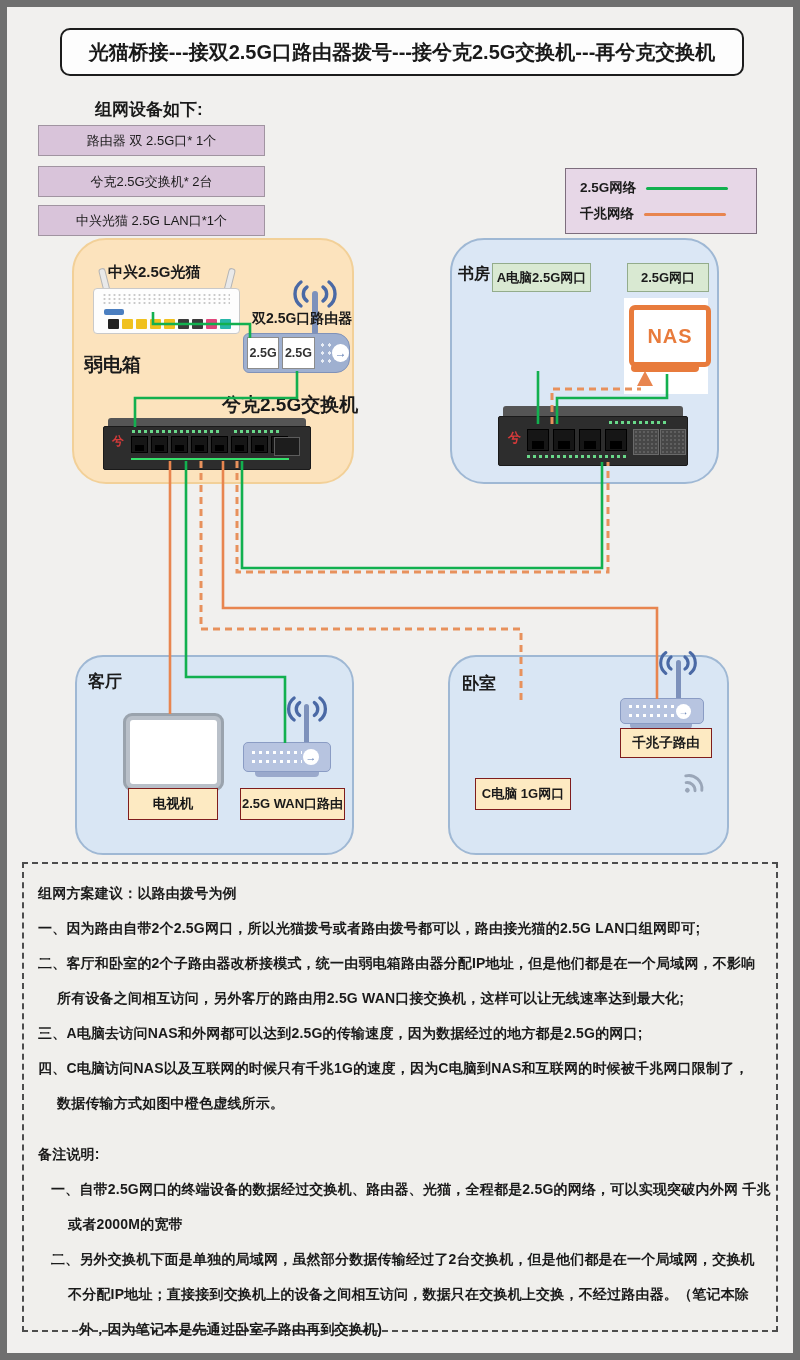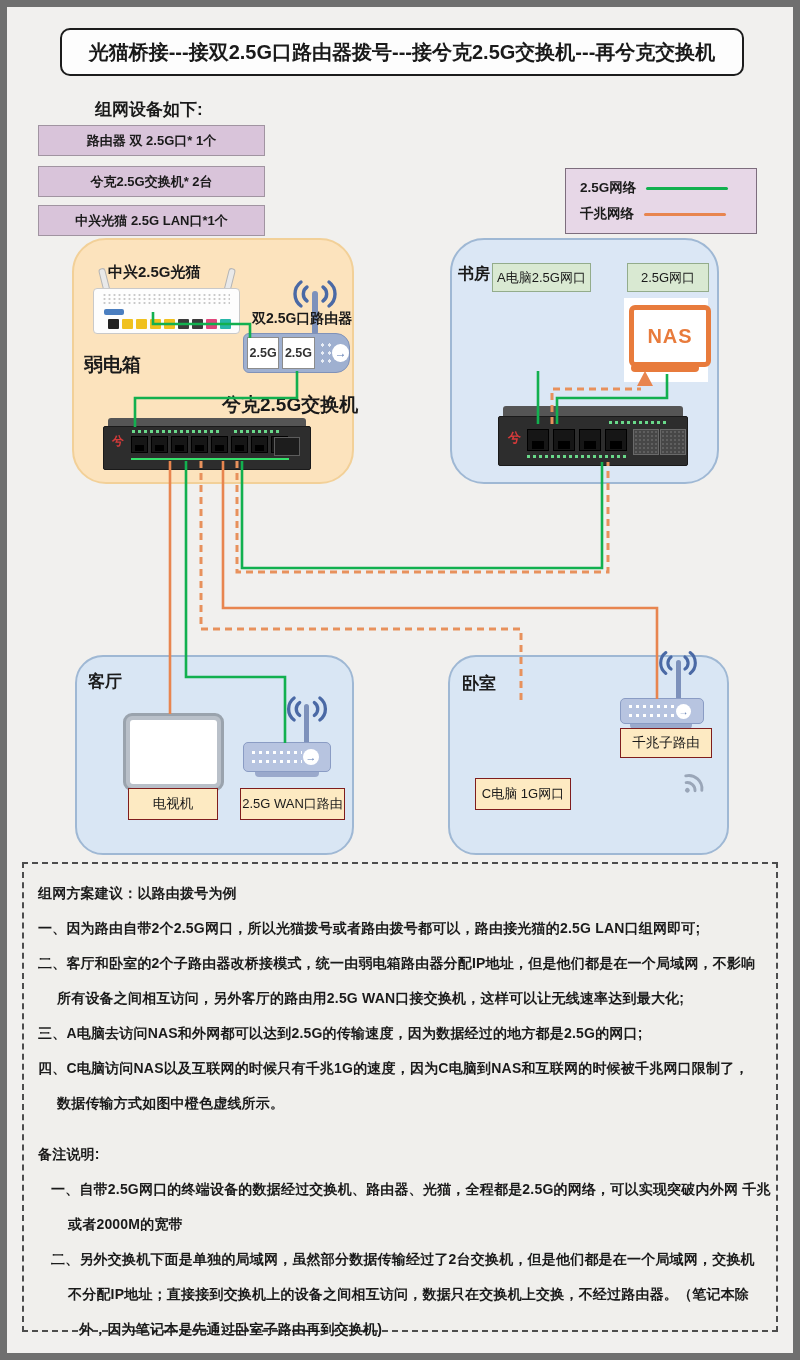--- a/index.html
+++ b/index.html
@@ -7,21 +7,21 @@
        font-family:"Liberation Sans","DejaVu Sans",sans-serif;color:#1a1a1a}
   .abs{position:absolute}
   .frame{position:absolute;inset:0;border:7px solid #6f6f6f;z-index:60;pointer-events:none}
 
   
   .title-box{left:60px;top:28px;width:680px;height:44px;background:#fdfdfd;border:2px solid #1c1c1c;
              border-radius:10px;display:flex;align-items:center;justify-content:center;z-index:5}
   .title-box span{font-size:20px;font-weight:bold;white-space:nowrap;letter-spacing:0px}
   .equip-head{left:95px;top:98px;font-size:17px;font-weight:bold}
   .equip-box{left:38px;width:225px;height:29px;background:#d9c4da;border:1px solid #a194a1;
-             display:flex;align-items:center;justify-content:center;font-size:13px;font-weight:bold}
+             display:flex;align-items:center;justify-content:center;font-size:13px;font-weight:normal}
   .eq1{top:125px}.eq2{top:166px}.eq3{top:205px}
 
   .legend{left:565px;top:168px;width:190px;height:64px;background:#e7d7e7;border:1px solid #7d6d7d;z-index:5}
   .lg-row{position:absolute;left:14px;display:flex;align-items:center;gap:10px}
   .lg1{top:10px}.lg2{top:36px}
   .lg-row b{font-size:13.5px;font-weight:bold;white-space:nowrap}
   .sw-line{width:82px;height:3px;border-radius:2px}
 
   
   .zone{border-radius:34px;z-index:1}
@@ -29,21 +29,21 @@
   .z-study{left:450px;top:238px;width:265px;height:242px;background:#dbe7f5;border:2px solid #9fb8d4}
   .z-living{left:75px;top:655px;width:275px;height:196px;background:#d9e6f4;border:2px solid #9fb8d4;border-radius:28px}
   .z-bed{left:448px;top:655px;width:277px;height:196px;background:#d9e6f4;border:2px solid #9fb8d4;border-radius:28px}
   .zone-name{font-weight:bold;z-index:4}
   .zn-weak{left:84px;top:352px;font-size:19px}
   .zn-study{left:458px;top:264px;font-size:16px}
   .zn-living{left:88px;top:670px;font-size:17px}
   .zn-bed{left:462px;top:672px;font-size:17px}
 
   
-  .tag{display:flex;align-items:center;justify-content:center;font-weight:normal;z-index:4;white-space:nowrap}
+  .tag{display:flex;align-items:center;justify-content:center;font-weight:bold;z-index:4;white-space:nowrap}
   .tag-green{background:#d9e9d2;border:1px solid #93ac8b;font-size:13px}
   .tag-tan{background:#fdeac2;border:1px solid #7f1d1d;font-size:13.5px}
   .plain-label{font-weight:bold;z-index:4;white-space:nowrap}
 
   
   .ant{position:absolute;width:5px;background:#e9e9e9;border:1px solid #b5b5b5;border-radius:3px;z-index:2}
   .modem-body{left:93px;top:288px;width:145px;height:44px;background:#fdfdfd;border:1px solid #c9c9c9;
               border-radius:4px;z-index:3;overflow:hidden}
   .vents{position:absolute;left:8px;top:4px;width:128px;height:12px;
          background-image:radial-gradient(circle,#c9c9c9 1px,transparent 1.2px);background-size:5px 4px}
@@ -221,21 +221,21 @@
   <div class="pc-tower" style="left:488px;top:302px;width:19px;height:56px">
       <i></i>
       <u></u>
     </div>
   <div class="pc-mon" style="left:506px;top:306px;width:74px;height:41px"></div>
   <i class="pc-stand abs" style="left:538px;top:350px;width:10px;height:8px"></i>
   <div class="pc-kb" style="left:498px;top:358px;width:82px;height:12px"></div>
   <i class="pc-mouse" style="left:586px;top:359px;width:9px;height:12px"></i>
 </div>
 
-<div class="abs nas-panel" style="left:624px;top:298px;width:84px;height:84px">
+<div class="abs nas-panel" style="left:624px;top:298px;width:84px;height:96px">
   <div class="nas-box">NAS</div>
   <i class="nas-bar"></i>
 </div>
 
 <div class="abs sw" style="left:498px;top:406px;width:190px">
   <div class="sw-top" style="height:10px"></div>
   <div class="sw-face" style="height:48px">
     <span class="sw-brand" style="left:9px;top:12px;font-size:13px">兮</span>
     <div class="micro" style="left:110px;top:4px;width:60px"></div>
     <i class="pt" style="left:28px;top:12px;width:22px;height:22px"></i>

